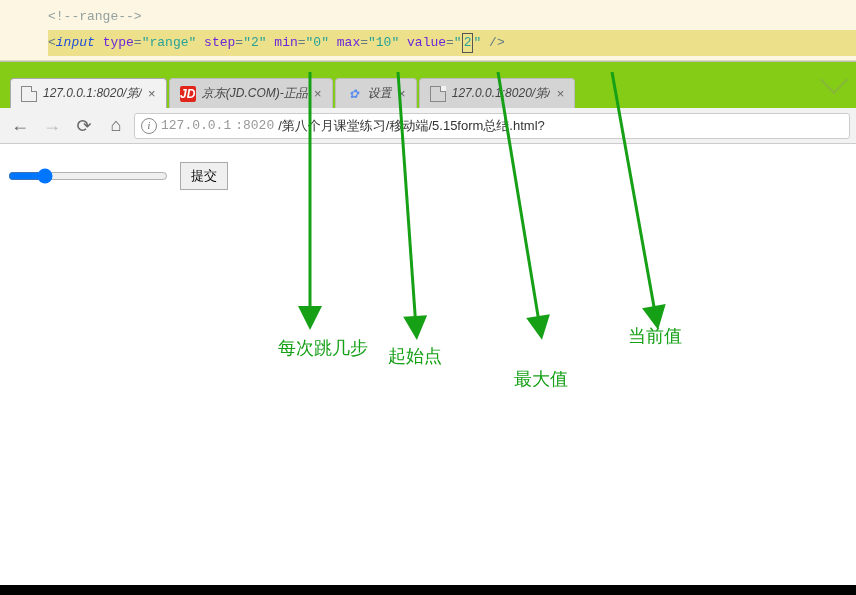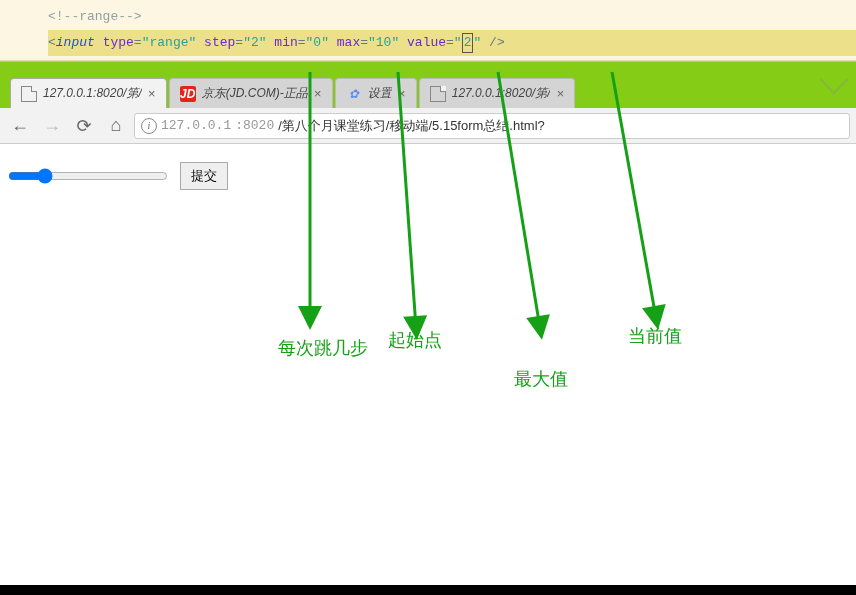--- a/index.html
+++ b/index.html
@@ -276,17 +276,17 @@
       <path d="M2,2 L10,6 L2,10 Z" fill="#16a016"></path>
     </marker>
   </defs>
   <line x1="310" y1="72" x2="310" y2="318" stroke="#16a016" stroke-width="3" marker-end="url(#ah)"></line>
   <line x1="398" y1="72" x2="416" y2="328" stroke="#16a016" stroke-width="3" marker-end="url(#ah)"></line>
   <line x1="498" y1="72" x2="540" y2="328" stroke="#16a016" stroke-width="3" marker-end="url(#ah)"></line>
   <line x1="612" y1="72" x2="656" y2="318" stroke="#16a016" stroke-width="3" marker-end="url(#ah)"></line>
 </svg>
 
 <div class="anno-label" style="left:262px; top:336px;margin-left:16px;">每次跳几步</div>
-<div class="anno-label" style="left:388px; top:328px;">起始点</div>
+<div class="anno-label" style="left:388px; top:344px;">起始点</div>
 <div class="anno-label" style="left:514px; top:340px;margin-top:27px;">最大值</div>
 <div class="anno-label" style="left:628px; top:324px;">当前值</div>
 
 <div class="blackbar"></div>
 
 </body></html>

